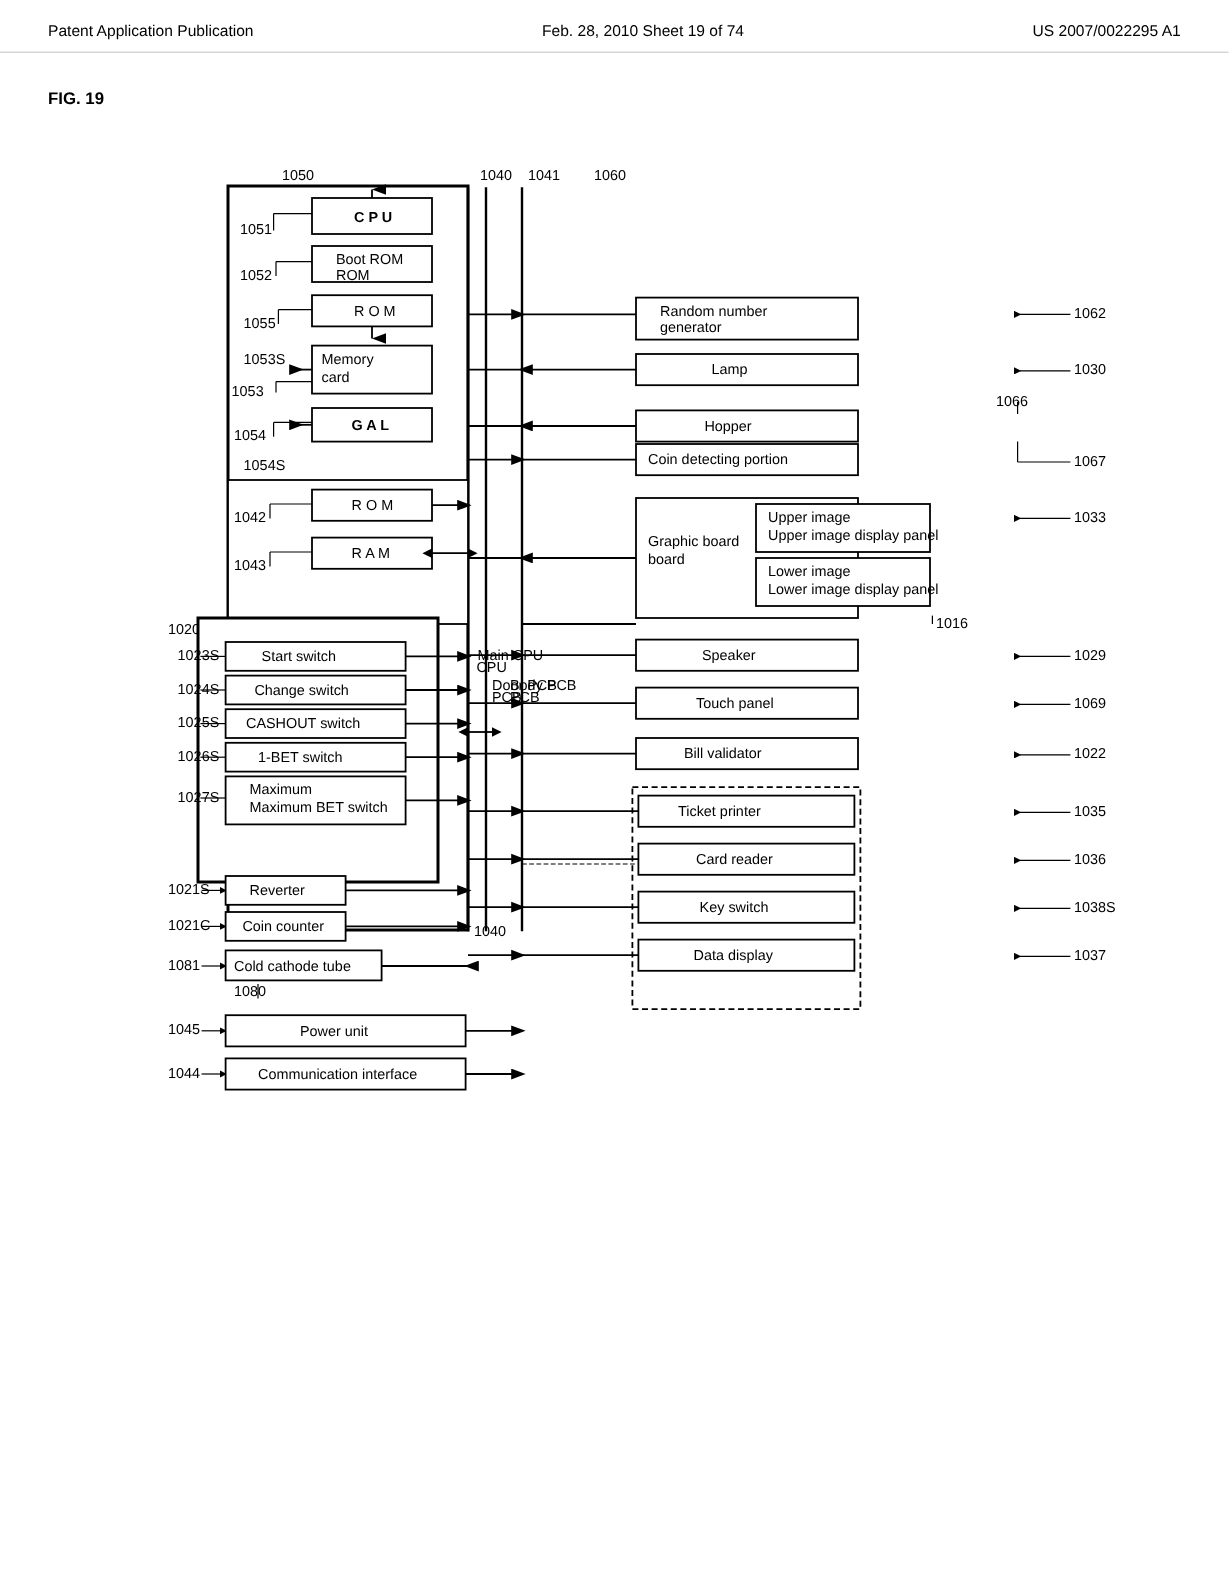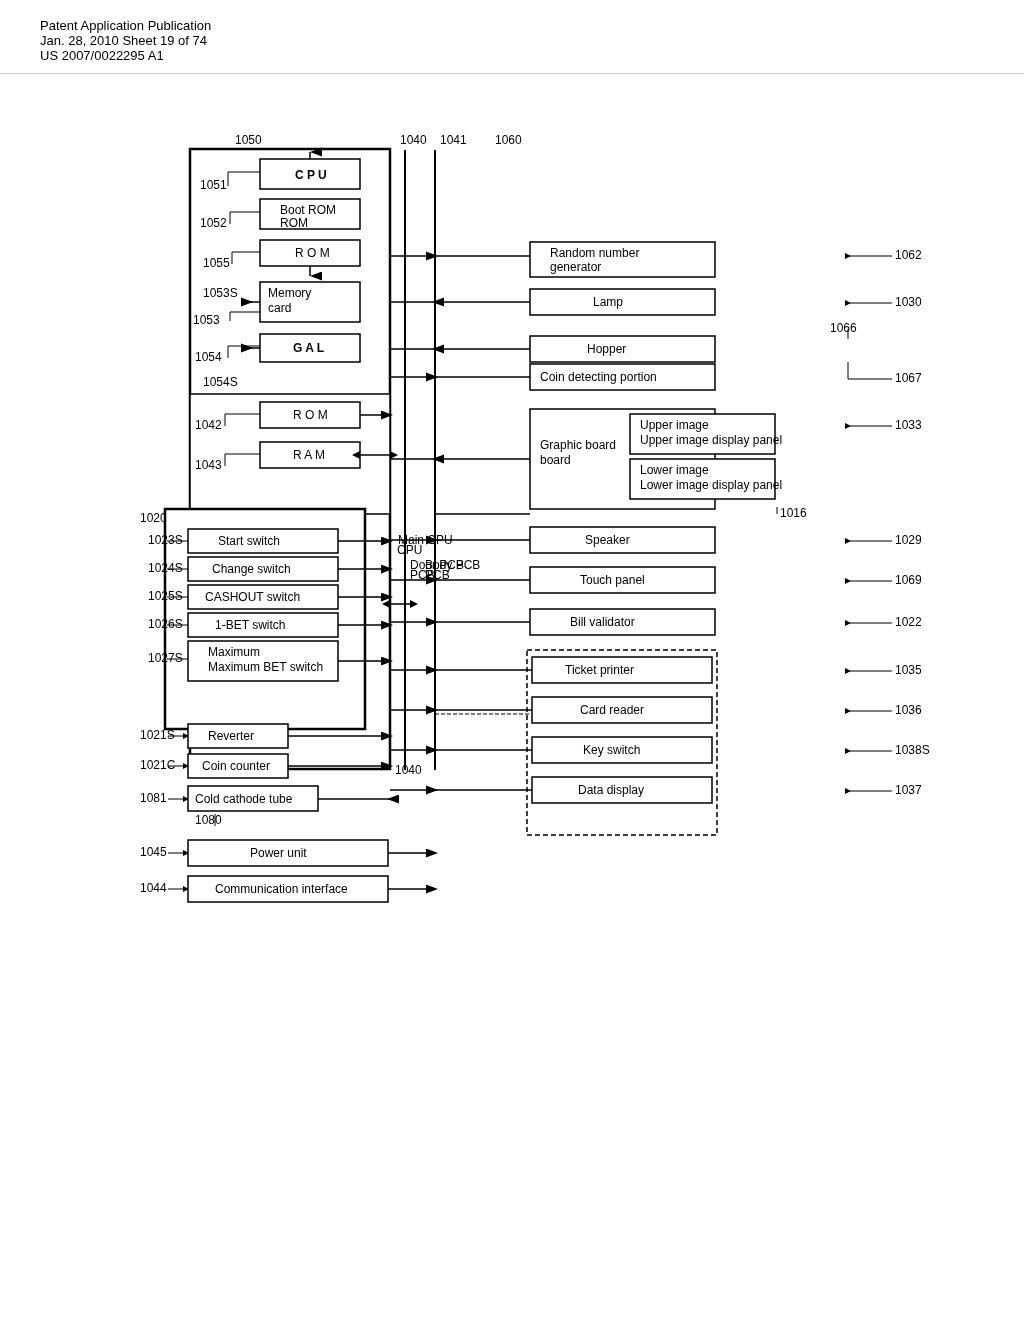--- a/index.html
+++ b/index.html
@@ -11,21 +11,20 @@
       width: 1024px;
       min-height: 1320px;
     }
 
     .page-header {
       display: flex;
       justify-content: space-between;
       padding: 18px 40px 10px 40px;
       font-size: 13px;
       border-bottom: 1px solid #ccc;
-      flex-direction: column;
     }
 
     .diagram-area {
       padding: 30px 40px;
       position: relative;
     }
 
     .fig-label {
       font-size: 14px;
       font-weight: bold;
@@ -60,25 +59,26 @@
       font-family: Arial, Helvetica, sans-serif;
       font-size: 12px;
       fill: #000;
     }
   </style>
 </head>
 <body>
 
 <div class="page-header">
   <span>Patent Application Publication</span>
-  <span>Jan. 28, 2010   Sheet 19 of 74</span>
+  <span>Feb. 28, 2010   Sheet 19 of 74</span>
   <span>US 2007/0022295 A1</span>
 </div>
 
 <div class="diagram-area">
+  <div class="fig-label">FIG. 19</div>
 
   <svg class="diagram-svg" viewBox="0 0 900 1080">
 
     <text x="195" y="30">1050</text>
     <text x="360" y="30">1040</text>
     <text x="400" y="30">1041</text>
     <text x="455" y="30">1060</text>
 
     <rect x="150" y="35" width="200" height="620" class="box-thick"></rect>
 

